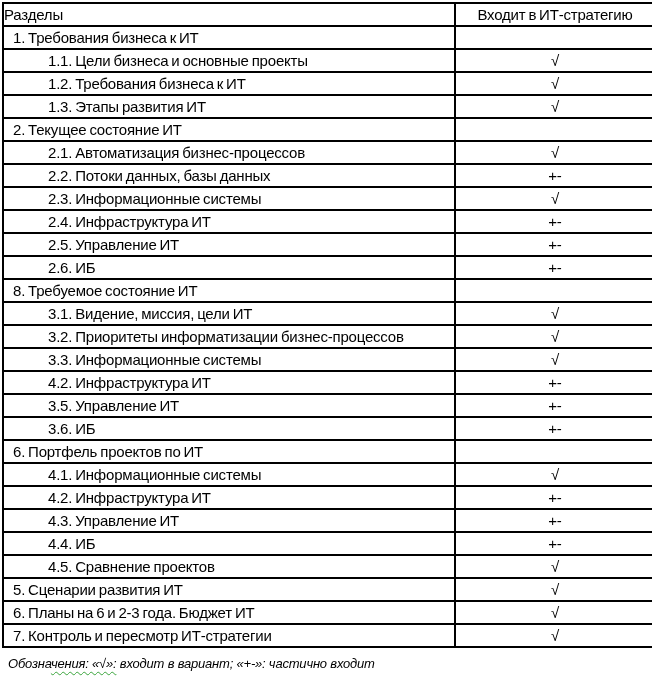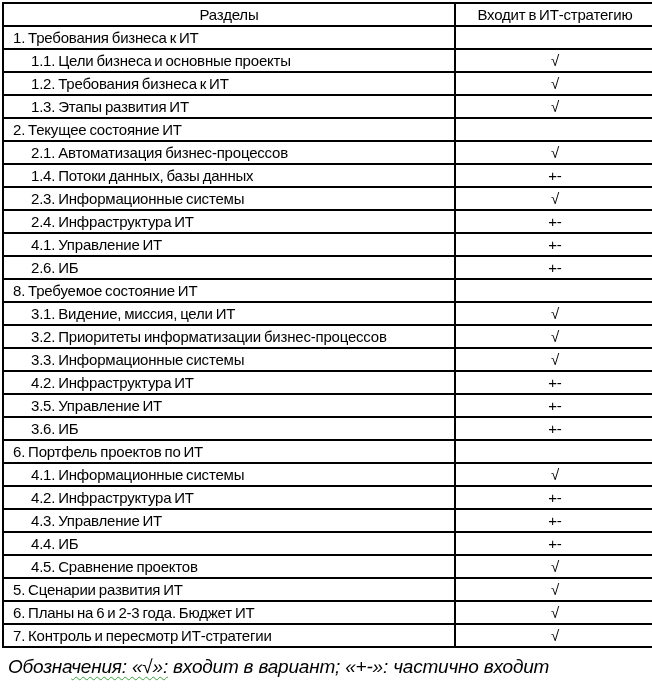--- a/index.html
+++ b/index.html
@@ -26,28 +26,28 @@
     font-size: 15px;
     font-weight: normal;
     letter-spacing: -0.2px;
     word-spacing: -1px;
     padding: 0;
     height: 21px;
     line-height: 21px;
     white-space: nowrap;
     overflow: hidden;
   }
-  th.col-sections   { width: 450px; text-align: center; }
+  th.col-sections   { width: 450px; text-align: left; }
   th.col-mark       { width: 198px; text-align: center; }
   td.section        { text-align: left; }
   td.section.top    { padding-left: 9px; margin-top: 11px; }
-  td.section.sub    { padding-left: 27px; }
+  td.section.sub    { padding-left: 44px; }
   td.mark           { text-align: center; }
   .legend {
-    font-size: 19px;
+    font-size: 13px;
     font-style: italic;
     margin: 8px 0 0 8px;
     letter-spacing: -0.2px;
     white-space: nowrap;
   }
   .squiggle {
     text-decoration-line: underline;
     text-decoration-style: wavy;
     text-decoration-color: #3aa53c;
     text-decoration-thickness: 1px;
@@ -83,33 +83,33 @@
       </tr>
       <tr>
         <td class="section top">2. Текущее состояние ИТ</td>
         <td class="mark"></td>
       </tr>
       <tr>
         <td class="section sub">2.1. Автоматизация бизнес-процессов</td>
         <td class="mark">√</td>
       </tr>
       <tr>
-        <td class="section sub">1.4. Потоки данных, базы данных</td>
+        <td class="section sub">2.2. Потоки данных, базы данных</td>
         <td class="mark">+-</td>
       </tr>
       <tr>
         <td class="section sub">2.3. Информационные системы</td>
         <td class="mark">√</td>
       </tr>
       <tr>
         <td class="section sub">2.4. Инфраструктура ИТ</td>
         <td class="mark">+-</td>
       </tr>
       <tr>
-        <td class="section sub">4.1. Управление ИТ</td>
+        <td class="section sub">2.5. Управление ИТ</td>
         <td class="mark">+-</td>
       </tr>
       <tr>
         <td class="section sub">2.6. ИБ</td>
         <td class="mark">+-</td>
       </tr>
       <tr>
         <td class="section top">8. Требуемое состояние ИТ</td>
         <td class="mark"></td>
       </tr>

